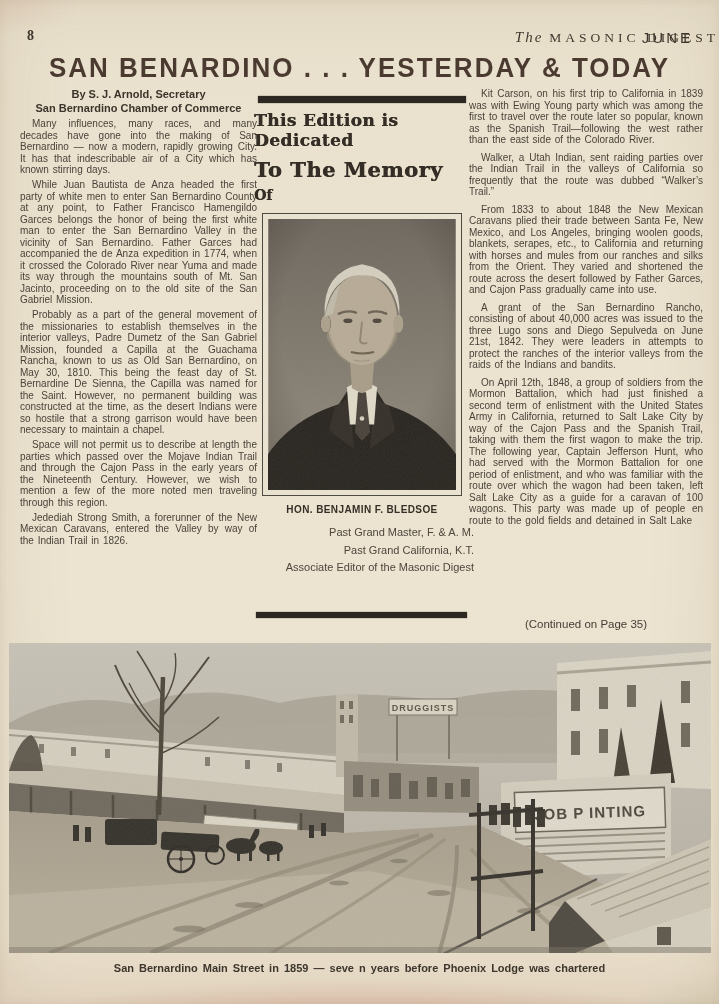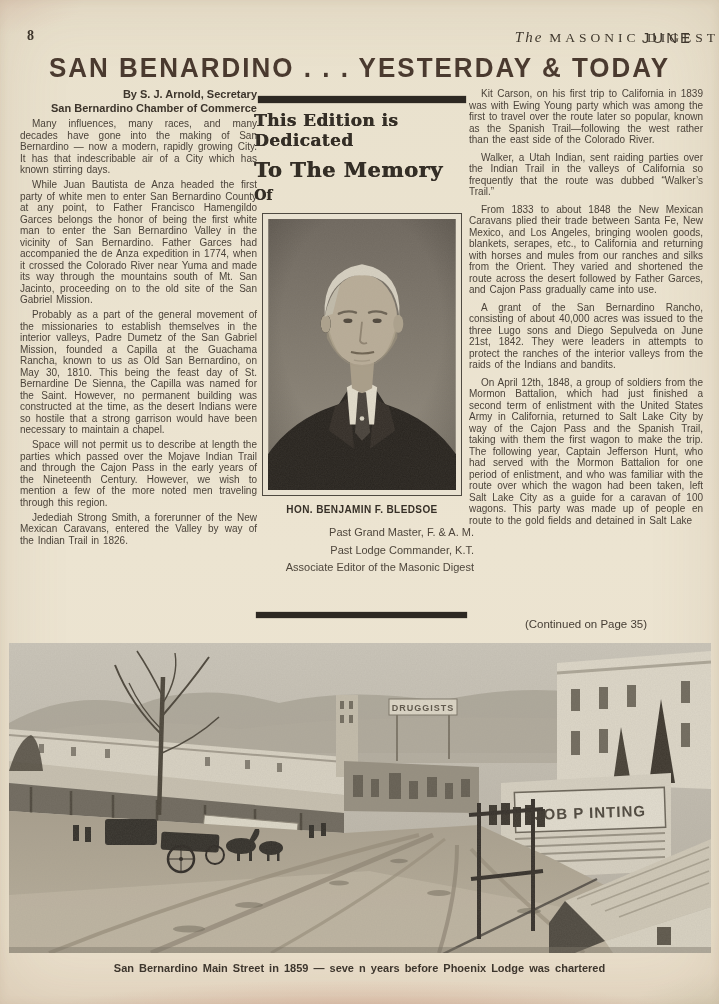--- a/index.html
+++ b/index.html
@@ -23,21 +23,21 @@
   .month{right:26px;top:29px;font-family:Liberation Sans, sans-serif;font-size:15px;letter-spacing:3px;color:#3f372d;}
   
   .title{left:0;top:52px;width:719px;text-align:center;font-weight:800;font-size:26px;
          letter-spacing:2px;color:#4a3a2f;transform:scaleY(1.08);white-space:nowrap;}
   
   .col{font-size:10px;line-height:11.5px;text-align:justify;}
   .col p{margin:0 0 3.5px 0;text-indent:12px;word-spacing:1px;}
   .leftcol{left:20px;top:88px;width:237px;}
   .rightcol{left:469px;top:88px;width:234px;}
   .rightcol p{margin-bottom:6px;}
-  .byline{text-align:right;font-weight:bold;font-size:11px;line-height:13.5px;color:#3c342b;margin-bottom:3px;}
+  .byline{text-align:center;font-weight:bold;font-size:11px;line-height:13.5px;color:#3c342b;margin-bottom:3px;}
   
   .bar{background:#2d2822;box-shadow:0 0 1px rgba(45,40,34,.8);}
   .bar1{left:258px;top:96px;width:208px;height:7px;}
   .bar2{left:256px;top:612px;width:211px;height:6px;}
   .dedication{left:254px;top:110px;width:216px;text-align:left;color:#342e26;
               font-family:"DejaVu Serif",serif;font-weight:bold;}
   .ded1{font-size:17px;letter-spacing:.4px;text-shadow:.4px 0 0 currentColor;}
   .ded2{font-size:21px;margin-top:7px;letter-spacing:.5px;text-shadow:.5px 0 0 currentColor;}
   .ded3{font-size:14px;margin-top:5px;text-shadow:.4px 0 0 currentColor;}
   .portrait{left:262px;top:213px;width:200px;height:283px;box-sizing:border-box;
@@ -134,21 +134,21 @@
       <path d="M82,132 Q93,135 105,132" stroke="#6d6250" stroke-width="2" fill="none"></path>
       <path d="M85,140 Q93,142 101,140" stroke="#9a8e7a" stroke-width="1.2" fill="none" opacity=".7"></path>
       <rect width="186" height="269" fill="url(#pvig)"></rect>
       <rect width="186" height="269" filter="url(#grainP)"></rect>
     </svg>
   </div>
 
   <div class="abs pname">HON. BENJAMIN F. BLEDSOE</div>
   <div class="abs proles">
     <div>Past Grand Master, F. &amp; A. M.</div>
-    <div>Past Lodge Commander, K.T.</div>
+    <div>Past Grand California, K.T.</div>
     <div>Associate Editor of the Masonic Digest</div>
   </div>
   <div class="abs bar bar2"></div>
 
   <div class="abs col rightcol">
     <p>Kit Carson, on his first trip to California in 1839 was with Ewing Young party which was among the first to travel over the route later so popular, known as the Spanish Trail—following the west rather than the east side of the Colorado River.</p>
     <p>Walker, a Utah Indian, sent raiding parties over the Indian Trail in the valleys of California so frequently that the route was dubbed “Walker’s Trail.”</p>
     <p>From 1833 to about 1848 the New Mexican Caravans plied their trade between Santa Fe, New Mexico, and Los Angeles, bringing woolen goods, blankets, serapes, etc., to California and returning with horses and mules from our ranches and silks from the Orient. They varied and shortened the route across the desert followed by Father Garces, and Cajon Pass gradually came into use.</p>
     <p>A grant of the San Bernardino Rancho, consisting of about 40,000 acres was issued to the three Lugo sons and Diego Sepulveda on June 21st, 1842. They were leaders in attempts to protect the ranches of the interior valleys from the raids of the Indians and bandits.</p>
     <p>On April 12th, 1848, a group of soldiers from the Mormon Battalion, which had just finished a second term of enlistment with the United States Army in California, returned to Salt Lake City by way of the Cajon Pass and the Spanish Trail, taking with them the first wagon to make the trip. The following year, Captain Jefferson Hunt, who had served with the Mormon Battalion for one period of enlistment, and who was familiar with the route over which the wagon had been taken, left Salt Lake City as a guide for a caravan of 100 wagons. This party was made up of people en route to the gold fields and detained in Salt Lake</p>

